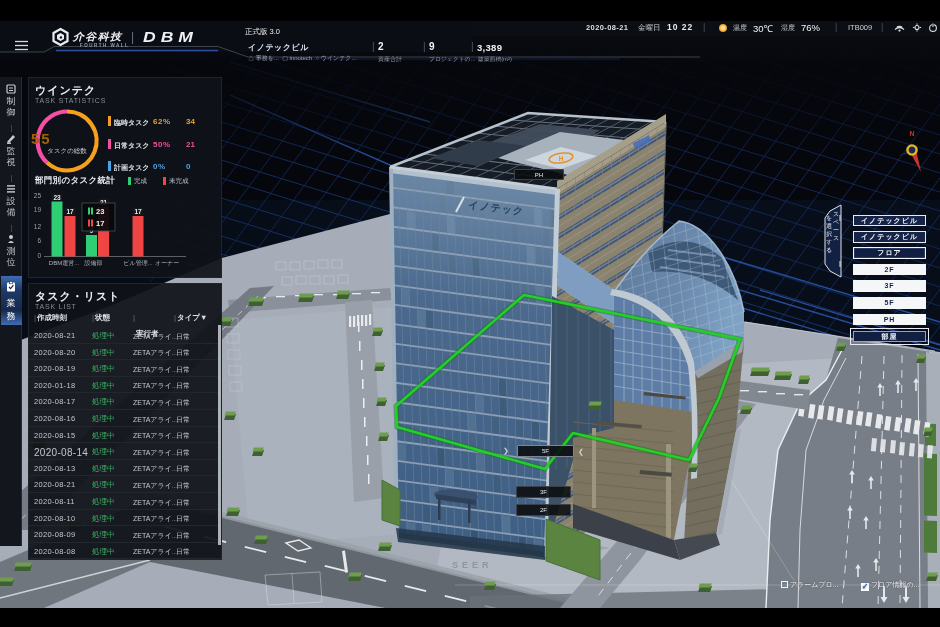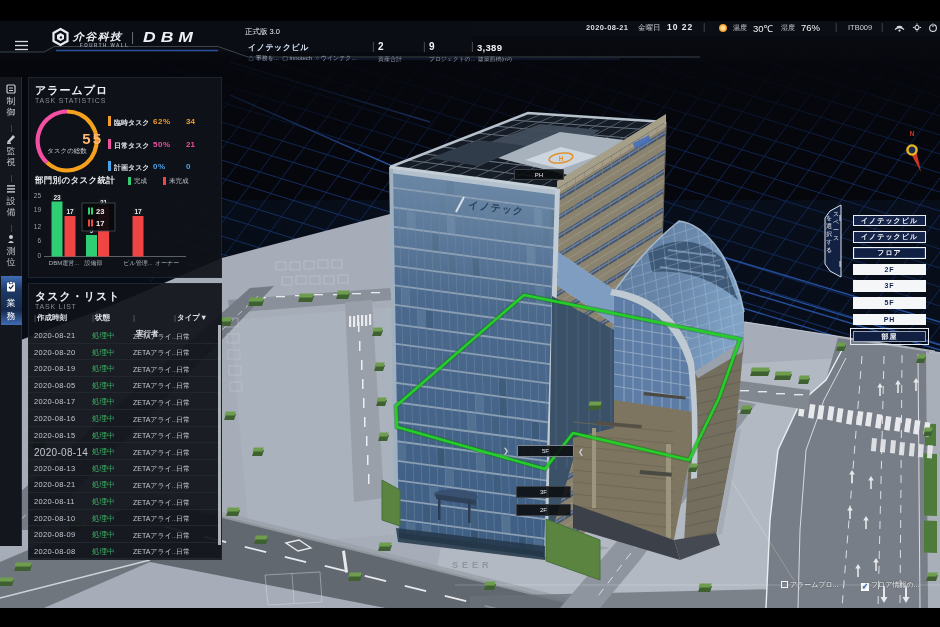--- a/index.html
+++ b/index.html
@@ -869,27 +869,27 @@
 <div class="abs" style="left:0;top:246px;width:22px;text-align:center;color:#c3c8cf;font-size:9px;line-height:11px">測<br>位</div>
 <div class="abs" style="left:10.5px;top:275px;width:1px;height:7px;background:#3c424c"></div>
 <div class="abs" style="left:1px;top:276px;width:21px;height:49px;background:linear-gradient(180deg,#3f6cb4,#1d3965 30%,#16294c 70%,#3f6cb4)"></div>
 <svg class="abs" width="10" height="11" style="left:6px;top:281px" viewBox="0 0 10 11">
       <rect x="1" y="1.5" width="8" height="9" rx="1" fill="#fff"></rect>
       <rect x="3.4" y="0.4" width="3.2" height="2.4" fill="#fff" stroke="#16294c" stroke-width="0.6"></rect>
       <path d="M3,6 L4.6,7.6 L7.4,4.2" stroke="#16294c" stroke-width="1.2" fill="none"></path>
     </svg>
 <div class="abs" style="left:0;top:297px;width:22px;text-align:center;color:#fff;font-size:9px;line-height:12.5px">業<br>務</div>
 <div class="abs" style="left:28px;top:77px;width:194px;height:201px;background:rgba(15,18,25,0.93);border:1px solid #20242c"></div>
-<div class="abs" style="left:35px;top:83px;color:#eef1f4;font-size:11px;font-weight:bold;letter-spacing:1px">アラームプロ</div>
+<div class="abs" style="left:35px;top:83px;color:#eef1f4;font-size:11px;font-weight:bold;letter-spacing:1px">ウインテク</div>
 <div class="abs" style="left:35px;top:97px;color:#878e96;font-size:7px;letter-spacing:0.8px">TASK STATISTICS</div>
 <svg class="abs" width="72" height="72" style="left:31px;top:105px" viewBox="0 0 72 72">
 <path d="M36,6.5 A29.5,29.5 0 1 1 15.9,57.5" fill="none" stroke="#f5a11d" stroke-width="4.2"></path>
 <path d="M36,6.5 A29.5,29.5 0 0 0 15.9,57.5" fill="none" stroke="#f54fa3" stroke-width="4.2"></path>
 </svg>
-<div class="abs" style="left:31px;top:130px;width:72px;text-align:right;color:#fdba74;font-size:15px;font-weight:bold;letter-spacing:2px">55</div>
+<div class="abs" style="left:31px;top:130px;width:72px;text-align:left;color:#a16207;font-size:15px;font-weight:bold;letter-spacing:2px">55</div>
 <div class="abs" style="left:31px;top:147px;width:72px;text-align:center;color:#ccd1d7;font-size:6.5px">タスクの総数</div>
 <div class="abs" style="left:108px;top:116px;width:3px;height:10px;background:#f29d2a"></div>
 <div class="abs" style="left:114px;top:117.5px;color:#dfe3e8;font-size:7px;font-weight:bold">臨時タスク</div>
 <div class="abs" style="left:153px;top:117px;color:#f29d2a;font-size:8px;font-weight:bold;letter-spacing:0.5px">62%</div>
 <div class="abs" style="left:186px;top:117px;color:#f29d2a;font-size:8px;font-weight:bold">34</div>
 <div class="abs" style="left:108px;top:139px;width:3px;height:10px;background:#f0509e"></div>
 <div class="abs" style="left:114px;top:140.5px;color:#dfe3e8;font-size:7px;font-weight:bold">日常タスク</div>
 <div class="abs" style="left:153px;top:140px;color:#f0509e;font-size:8px;font-weight:bold;letter-spacing:0.5px">50%</div>
 <div class="abs" style="left:186px;top:140px;color:#f0509e;font-size:8px;font-weight:bold">21</div>
 <div class="abs" style="left:108px;top:161px;width:3px;height:10px;background:#4aa3e8"></div>
@@ -961,21 +961,21 @@
 <div class="abs" style="left:34px;top:347.6px;color:#c3c7cd;font-size:7.5px;letter-spacing:0.3px">2020-08-20</div>
 <div class="abs" style="left:92px;top:347.6px;color:#3cae63;font-size:7.5px">処理中</div>
 <div class="abs" style="left:133px;top:348.1px;color:#c3c7cd;font-size:7px">ZETAアライ<span style="font-size:6px">...</span></div>
 <div class="abs" style="left:176px;top:348.1px;color:#c3c7cd;font-size:7px">日常</div>
 <div class="abs" style="left:28px;top:360.2px;width:193px;height:16.6px;border-bottom:1px solid #22262d"></div>
 <div class="abs" style="left:34px;top:364.2px;color:#c3c7cd;font-size:7.5px;letter-spacing:0.3px">2020-08-19</div>
 <div class="abs" style="left:92px;top:364.2px;color:#3cae63;font-size:7.5px">処理中</div>
 <div class="abs" style="left:133px;top:364.7px;color:#c3c7cd;font-size:7px">ZETAアライ<span style="font-size:6px">...</span></div>
 <div class="abs" style="left:176px;top:364.7px;color:#c3c7cd;font-size:7px">日常</div>
 <div class="abs" style="left:28px;top:376.8px;width:193px;height:16.6px;border-bottom:1px solid #22262d"></div>
-<div class="abs" style="left:34px;top:380.8px;color:#c3c7cd;font-size:7.5px;letter-spacing:0.3px">2020-08-05</div>
+<div class="abs" style="left:34px;top:380.8px;color:#c3c7cd;font-size:7.5px;letter-spacing:0.3px">2020-01-18</div>
 <div class="abs" style="left:92px;top:380.8px;color:#3cae63;font-size:7.5px">処理中</div>
 <div class="abs" style="left:133px;top:381.3px;color:#c3c7cd;font-size:7px">ZETAアライ<span style="font-size:6px">...</span></div>
 <div class="abs" style="left:176px;top:381.3px;color:#c3c7cd;font-size:7px">日常</div>
 <div class="abs" style="left:28px;top:393.4px;width:193px;height:16.6px;border-bottom:1px solid #22262d"></div>
 <div class="abs" style="left:34px;top:397.4px;color:#c3c7cd;font-size:7.5px;letter-spacing:0.3px">2020-08-17</div>
 <div class="abs" style="left:92px;top:397.4px;color:#3cae63;font-size:7.5px">処理中</div>
 <div class="abs" style="left:133px;top:397.9px;color:#c3c7cd;font-size:7px">ZETAアライ<span style="font-size:6px">...</span></div>
 <div class="abs" style="left:176px;top:397.9px;color:#c3c7cd;font-size:7px">日常</div>
 <div class="abs" style="left:28px;top:410.0px;width:193px;height:16.6px;border-bottom:1px solid #22262d"></div>
 <div class="abs" style="left:34px;top:414.0px;color:#c3c7cd;font-size:7.5px;letter-spacing:0.3px">2020-08-16</div>

